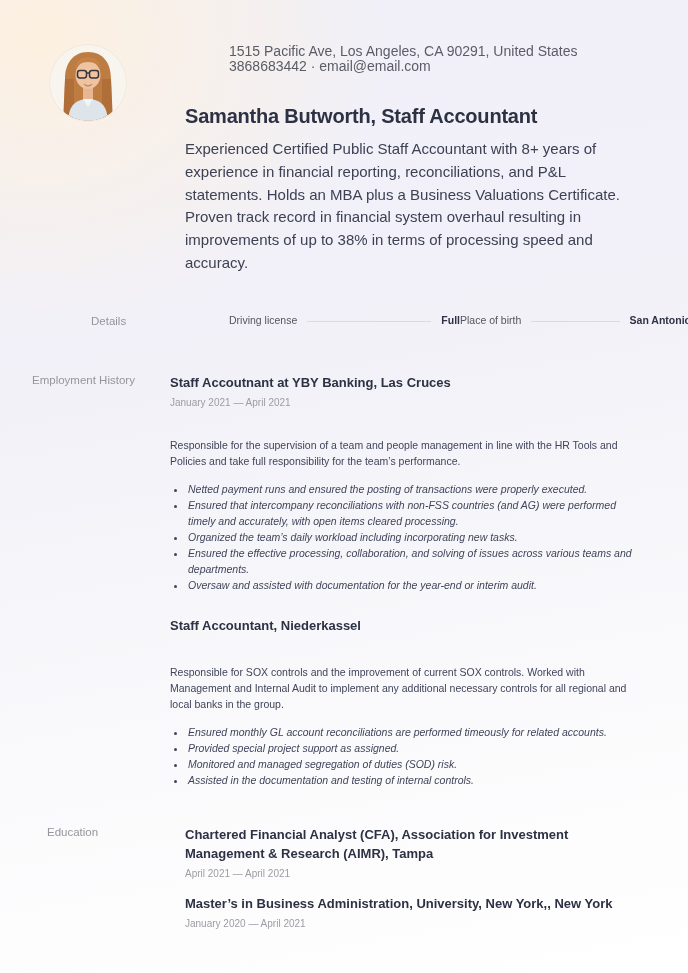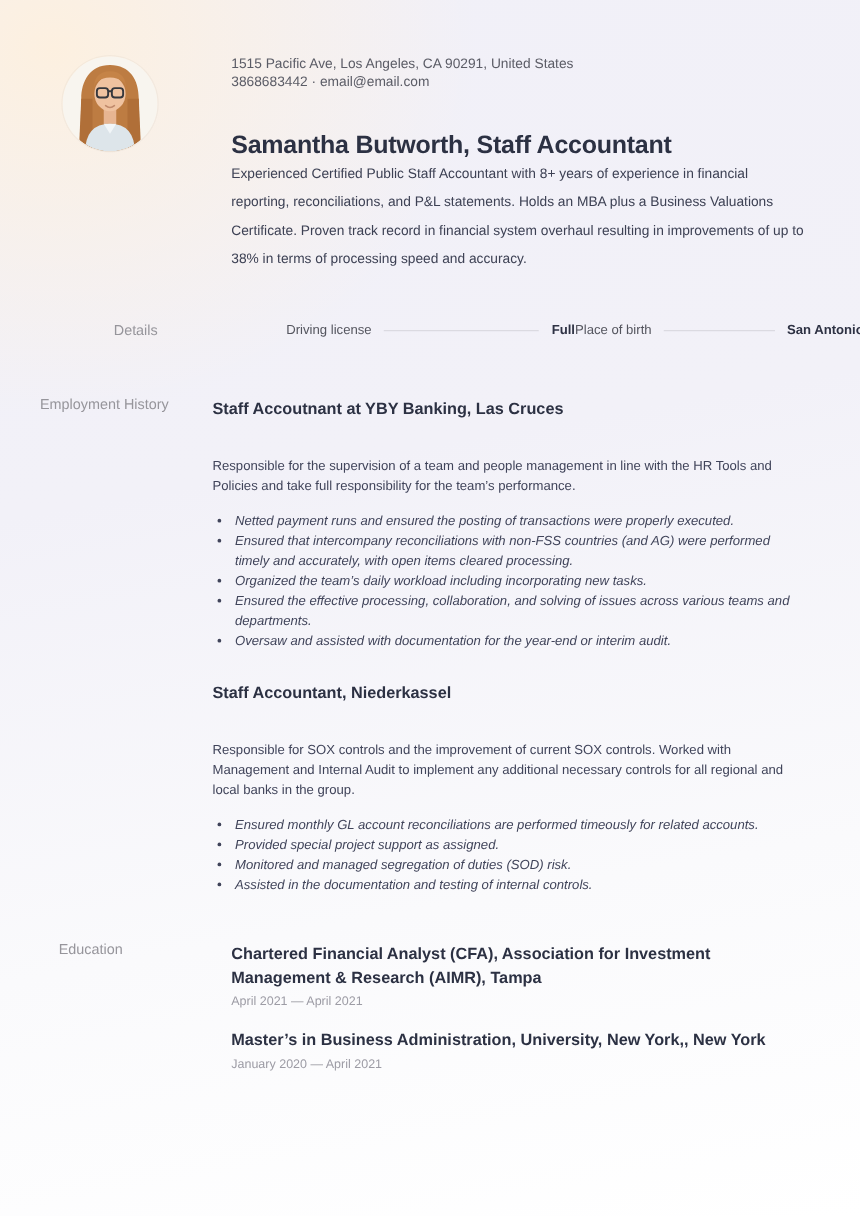--- a/index.html
+++ b/index.html
@@ -18,30 +18,30 @@
   }
 
   
   .header { position: relative; padding: 44px 43px 0 185px; }
   .avatar {
     position: absolute; left: 50px; top: 45px;
     width: 76px; height: 76px; border-radius: 50%;
     overflow: hidden;
     box-shadow: 0 0 0 1px rgba(0,0,0,0.03);
   }
-  .contact { font-size: 11px; line-height: 14.5px; color: #5b5c66; }
+  .contact { font-size: 14px; line-height: 14.5px; color: #5b5c66; margin-left: 44px; }
   .name {
     margin-top: 32px;
     font-size: 20px; font-weight: 700; letter-spacing: -0.2px;
     color: #2c3143;
   }
   .summary {
-    margin-top: 0;
+    margin-top: 10px;
     max-width: 458px;
-    font-size: 11px; line-height: 22.8px;
+    font-size: 15px; line-height: 22.8px;
     color: #3d4154;
   }
 
   
   .row {
     display: grid;
     grid-template-columns: 138px 462px;
     padding-left: 47px;
     align-items: start;
   }
@@ -128,20 +128,21 @@
       </div>
     </div>
   </section>
 
   <section class="row employment-row">
     <div class="section-label">Employment History</div>
     <div>
 
       <article class="job">
         <h2 class="job-title">Staff Accoutnant at YBY Banking, Las Cruces</h2>
+        <div class="dates">January 2021 — April 2021</div>
         <p class="job-desc">Responsible for the supervision of a team and people management in line with the HR Tools and Policies and take full responsibility for the team’s performance.</p>
         <ul>
           <li>Netted payment runs and ensured the posting of transactions were properly executed.</li>
           <li>Ensured that intercompany reconciliations with non-FSS countries (and AG) were performed timely and accurately, with open items cleared processing.</li>
           <li>Organized the team’s daily workload including incorporating new tasks.</li>
           <li>Ensured the effective processing, collaboration, and solving of issues across various teams and departments.</li>
           <li>Oversaw and assisted with documentation for the year-end or interim audit.</li>
         </ul>
       </article>
 

